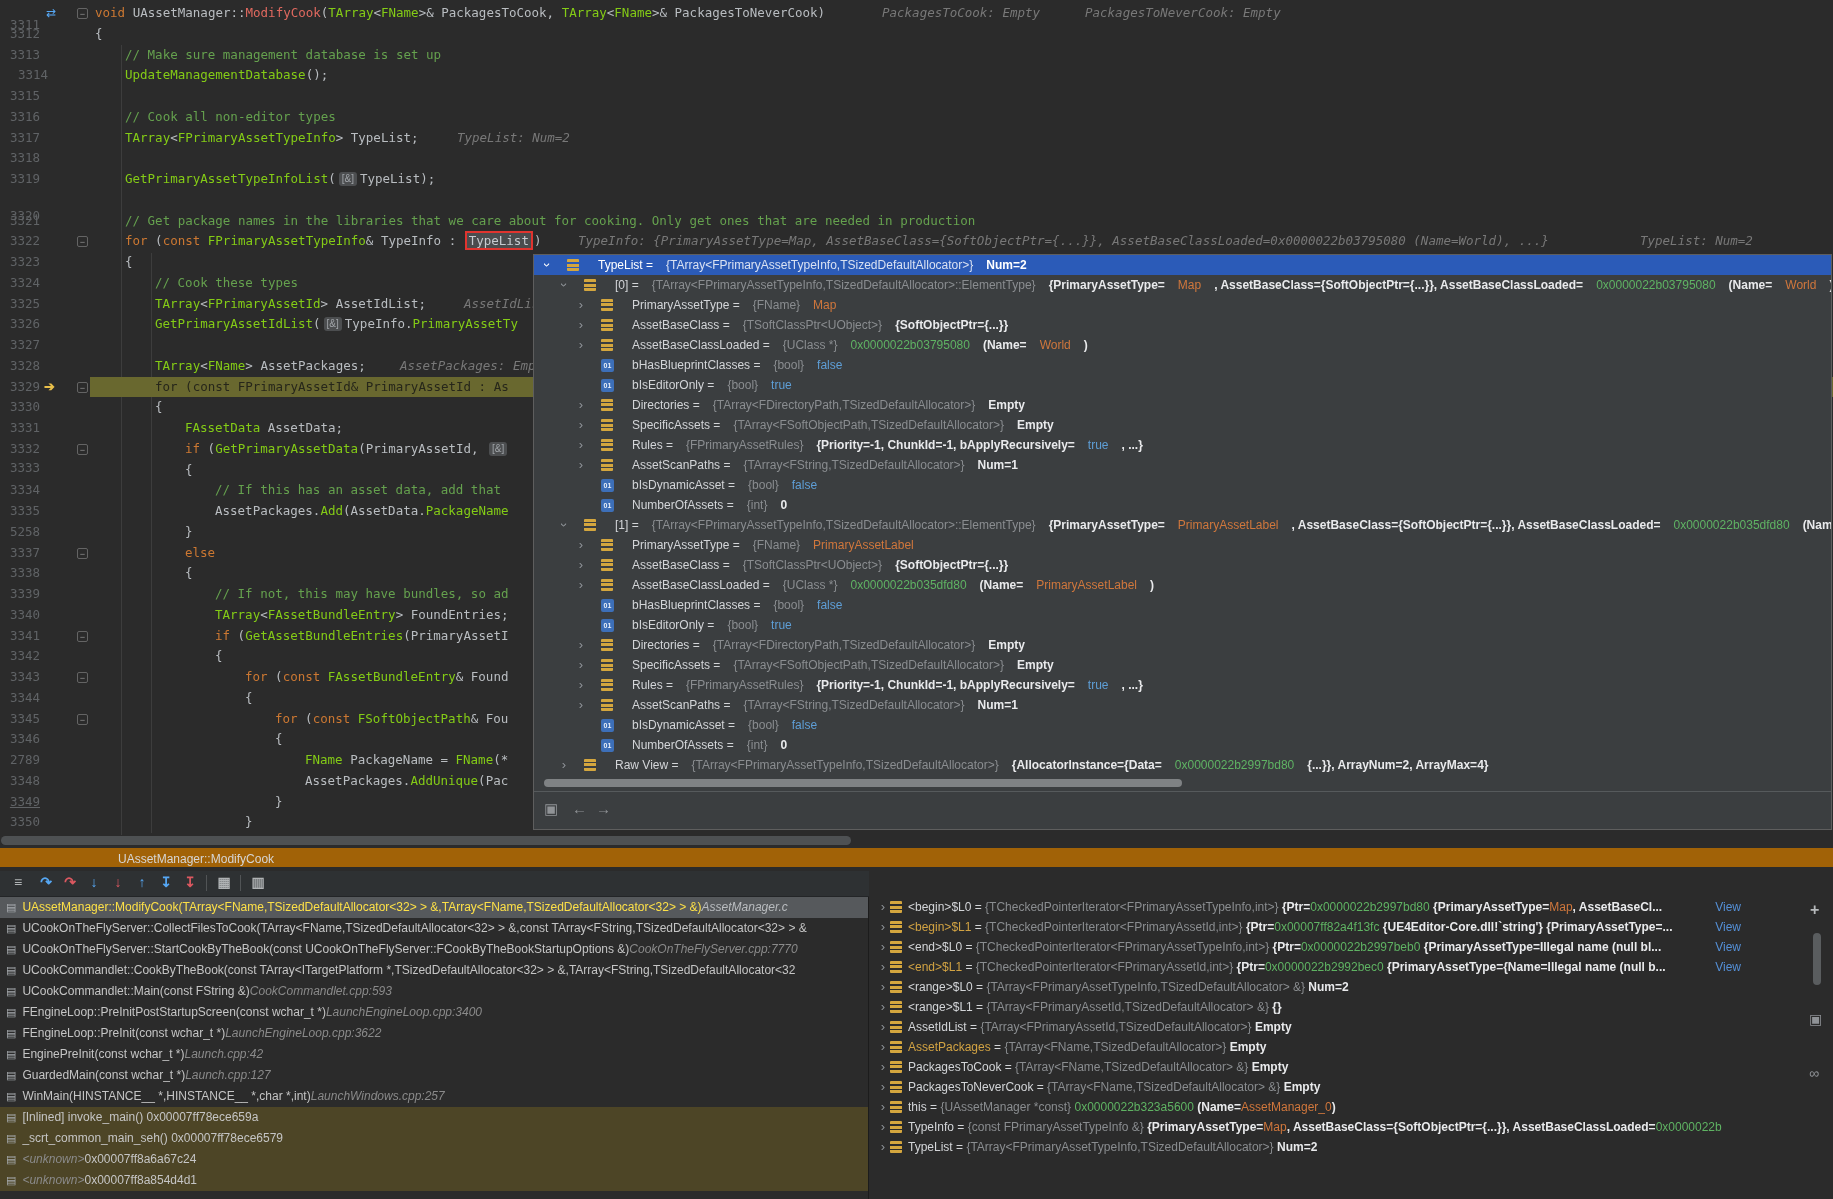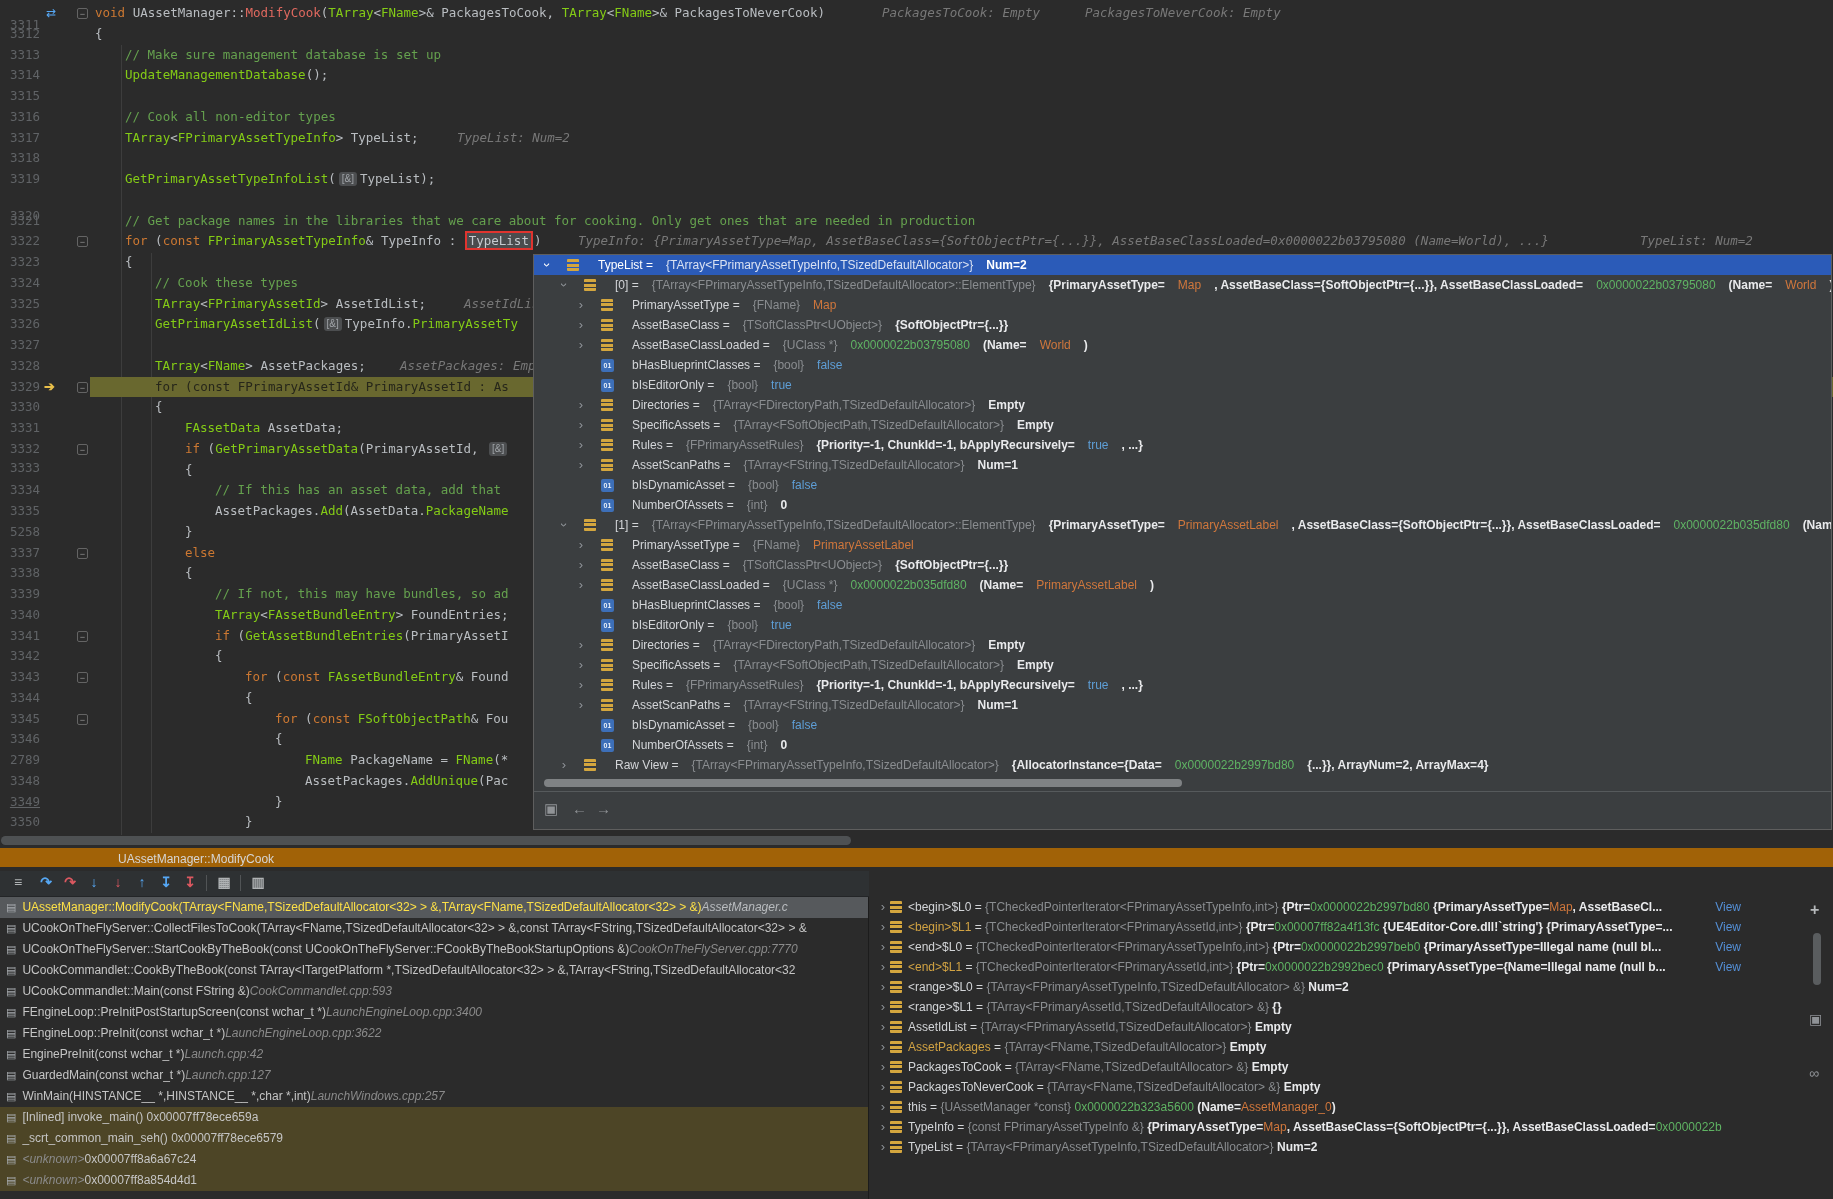--- a/index.html
+++ b/index.html
@@ -83,21 +83,21 @@
     <div class="guide" style="left:151px;top:253px;height:580px;"></div>
     <div id="editor-lines">
         <div class="lnum" style="top: 15px;">3311</div>
         <div class="gicon" style="top: 3px;">⇄</div>
         <div class="fold" style="top: 3px;">−</div>
         <div class="cline" style="top: 3px; padding-left: 95px;"><span class="seg-k">void </span><span class="seg-p">UAssetManager::</span><span class="seg-r">ModifyCook</span><span class="seg-p">(</span><span class="seg-y">TArray</span><span class="seg-p">&lt;</span><span class="seg-y">FName</span><span class="seg-p">&gt;&amp; </span><span class="seg-p">PackagesToCook</span><span class="seg-p">, </span><span class="seg-y">TArray</span><span class="seg-p">&lt;</span><span class="seg-y">FName</span><span class="seg-p">&gt;&amp; </span><span class="seg-p">PackagesToNeverCook</span><span class="seg-p">)</span><span class="hint" style="left: 882px;">PackagesToCook: Empty</span><span class="hint" style="left: 1085px;">PackagesToNeverCook: Empty</span></div>
         <div class="lnum" style="top: 23.75px;">3312</div>
         <div class="cline" style="top: 23.75px; padding-left: 95px;"><span class="seg-p">{</span></div>
         <div class="lnum" style="top: 44.5px;">3313</div>
         <div class="cline" style="top: 44.5px; padding-left: 125px;"><span class="seg-c">// Make sure management database is set up</span></div>
-        <div class="lnum" style="top: 65.25px;">3314</div>
+        <div class="lnum" style="top: 65.25px; padding-left: 8px;">3314</div>
         <div class="cline" style="top: 65.25px; padding-left: 125px;"><span class="seg-y">UpdateManagementDatabase</span><span class="seg-p">();</span></div>
         <div class="lnum" style="top: 86px;">3315</div>
         <div class="cline" style="top: 86px; padding-left: 125px;"></div>
         <div class="lnum" style="top: 106.75px;">3316</div>
         <div class="cline" style="top: 106.75px; padding-left: 125px;"><span class="seg-c">// Cook all non-editor types</span></div>
         <div class="lnum" style="top: 127.5px;">3317</div>
         <div class="cline" style="top: 127.5px; padding-left: 125px;"><span class="seg-y">TArray</span><span class="seg-p">&lt;</span><span class="seg-y">FPrimaryAssetTypeInfo</span><span class="seg-p">&gt; </span><span class="seg-p">TypeList;</span><span class="hint" style="left: 457px;">TypeList: Num=2</span></div>
         <div class="lnum" style="top: 148.25px;">3318</div>
         <div class="cline" style="top: 148.25px; padding-left: 125px;"></div>
         <div class="lnum" style="top: 169px;">3319</div>

